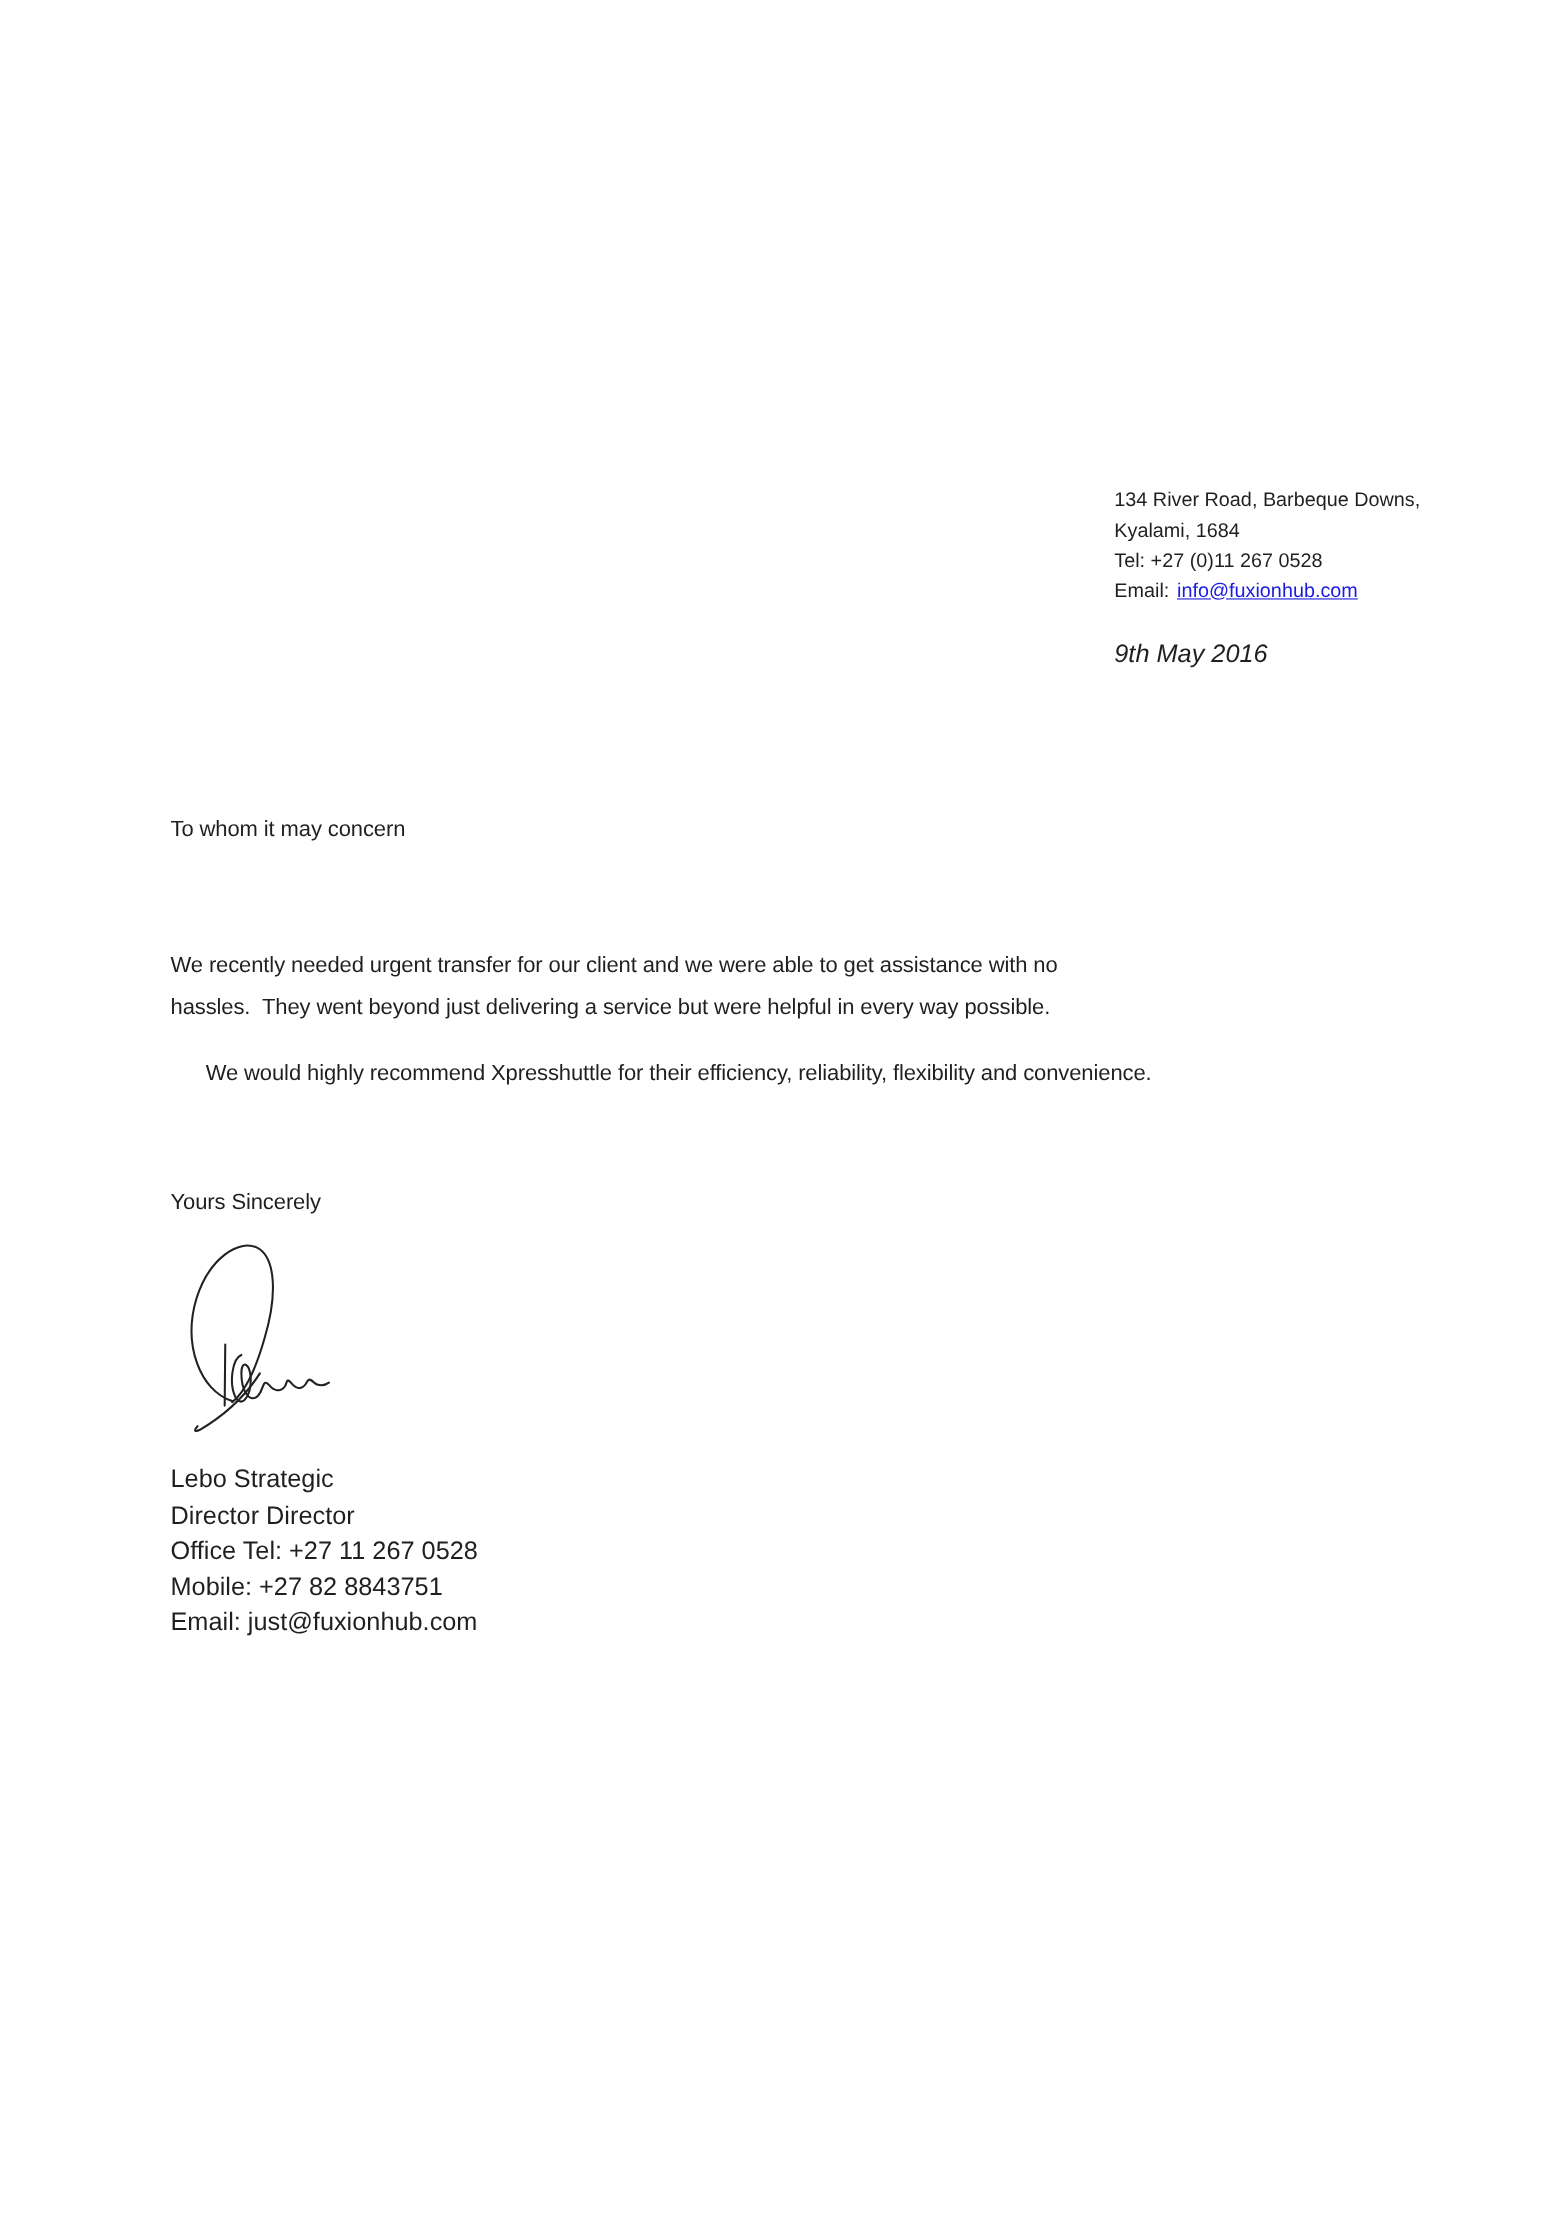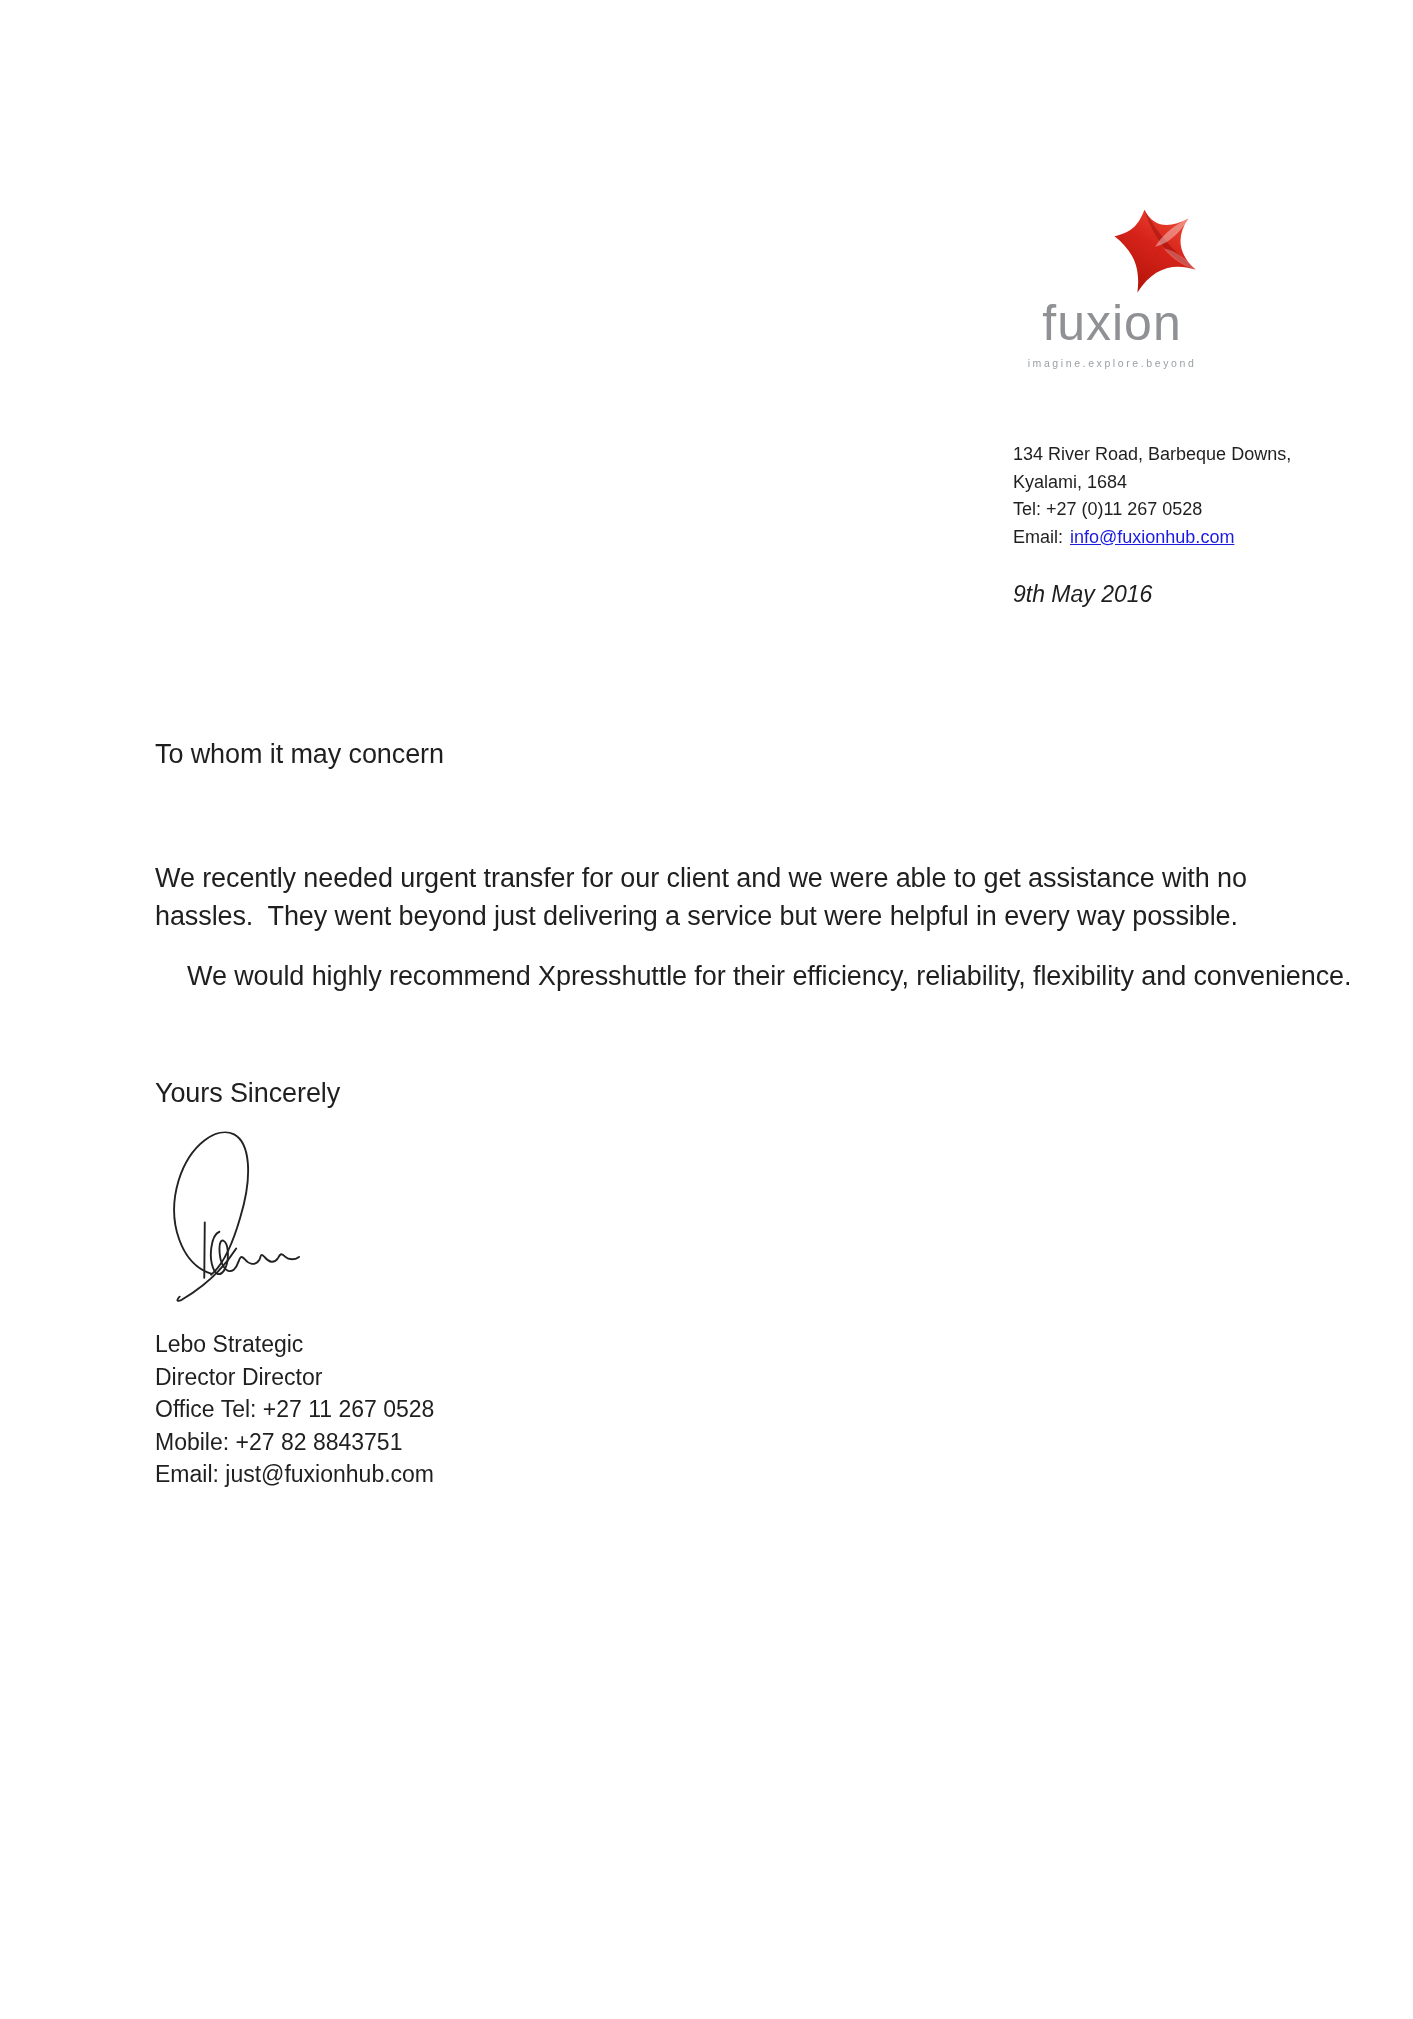--- a/index.html
+++ b/index.html
@@ -56,21 +56,21 @@
   .date-line {
     position: absolute;
     left: 1013px;
     top: 579px;
     font-size: 23px;
     line-height: 30px;
     white-space: nowrap;
     font-style: italic;
   }
   
-  .body-text { font-size: 27px; letter-spacing: -0.1px; }
+  .body-text { font-size: 20px; letter-spacing: -0.1px; }
   .salutation { position: absolute; left: 155px; top: 736px; line-height: 37px; white-space: pre; }
   .para1 { position: absolute; left: 155px; top: 798px; line-height: 37px; }
   .para2 { position: absolute; left: 155px; top: 860px; line-height: 37.5px; }
   .para3 { position: absolute; left: 155px; top: 958px; line-height: 37px; margin-left: 32px; }
   .para-line { white-space: pre; }
   .closing { position: absolute; left: 155px; top: 1075px; line-height: 37px; white-space: pre; }
   
   .signature-svg {
     position: absolute;
     left: 158px;
@@ -86,45 +86,20 @@
     font-size: 23px;
     line-height: 32.6px;
   }
   .contact-line { white-space: pre; }
 </style>
 </head>
 <body>
 
 <div class="page">
 
-  <div class="logo-block">
-    <svg class="logo-star" viewBox="0 0 100 100" xmlns="http://www.w3.org/2000/svg" aria-hidden="true">
-      <defs>
-        <linearGradient id="starGrad" x1="0.8" y1="0" x2="0.2" y2="1">
-          <stop offset="0" stop-color="#ee4a34"></stop>
-          <stop offset="0.45" stop-color="#d6231a"></stop>
-          <stop offset="1" stop-color="#b01208"></stop>
-        </linearGradient>
-      </defs>
-
-      <path d="M 38 2 C 48 22, 66 24, 88 12
-               C 74 32, 76 52, 96 70
-               C 70 62, 48 68, 30 96
-               C 34 66, 24 48, 4 32
-               C 24 28, 32 18, 38 2 Z" fill="url(#starGrad)"></path>
-
-      <path d="M 38 2 C 52 28, 70 48, 96 70 C 66 58, 48 34, 38 2 Z" fill="#8d0a06" opacity="0.42"></path>
-      <path d="M 88 12 C 66 30, 50 48, 30 96 C 44 60, 62 34, 88 12 Z" fill="#9e0f0a" opacity="0.28"></path>
-
-      <path d="M 88 12 C 70 20, 58 32, 50 44 C 62 42, 78 30, 88 12 Z" fill="#ffffff" opacity="0.38"></path>
-      <path d="M 96 70 C 84 56, 72 48, 60 46 C 70 58, 82 66, 96 70 Z" fill="#ffffff" opacity="0.25"></path>
-    </svg>
-    <div class="logo-wordmark" style="color: rgb(143, 145, 148);">fuxion</div>
-    <div class="logo-tagline" style="color: rgb(155, 160, 163);">imagine.explore.beyond</div>
-  </div>
 
   <div class="addr-block">
     <div class="addr-line">134 River Road, Barbeque Downs,</div>
     <div class="addr-line">Kyalami, 1684</div>
     <div class="addr-line">Tel: +27 (0)11 267 0528</div>
     <div class="addr-line">
       <span class="email-label">Email:</span><a class="email-link" id="headerEmailLink" href="#" style="color: rgb(27, 27, 224);">info@fuxionhub.com</a>
     </div>
   </div>
 

